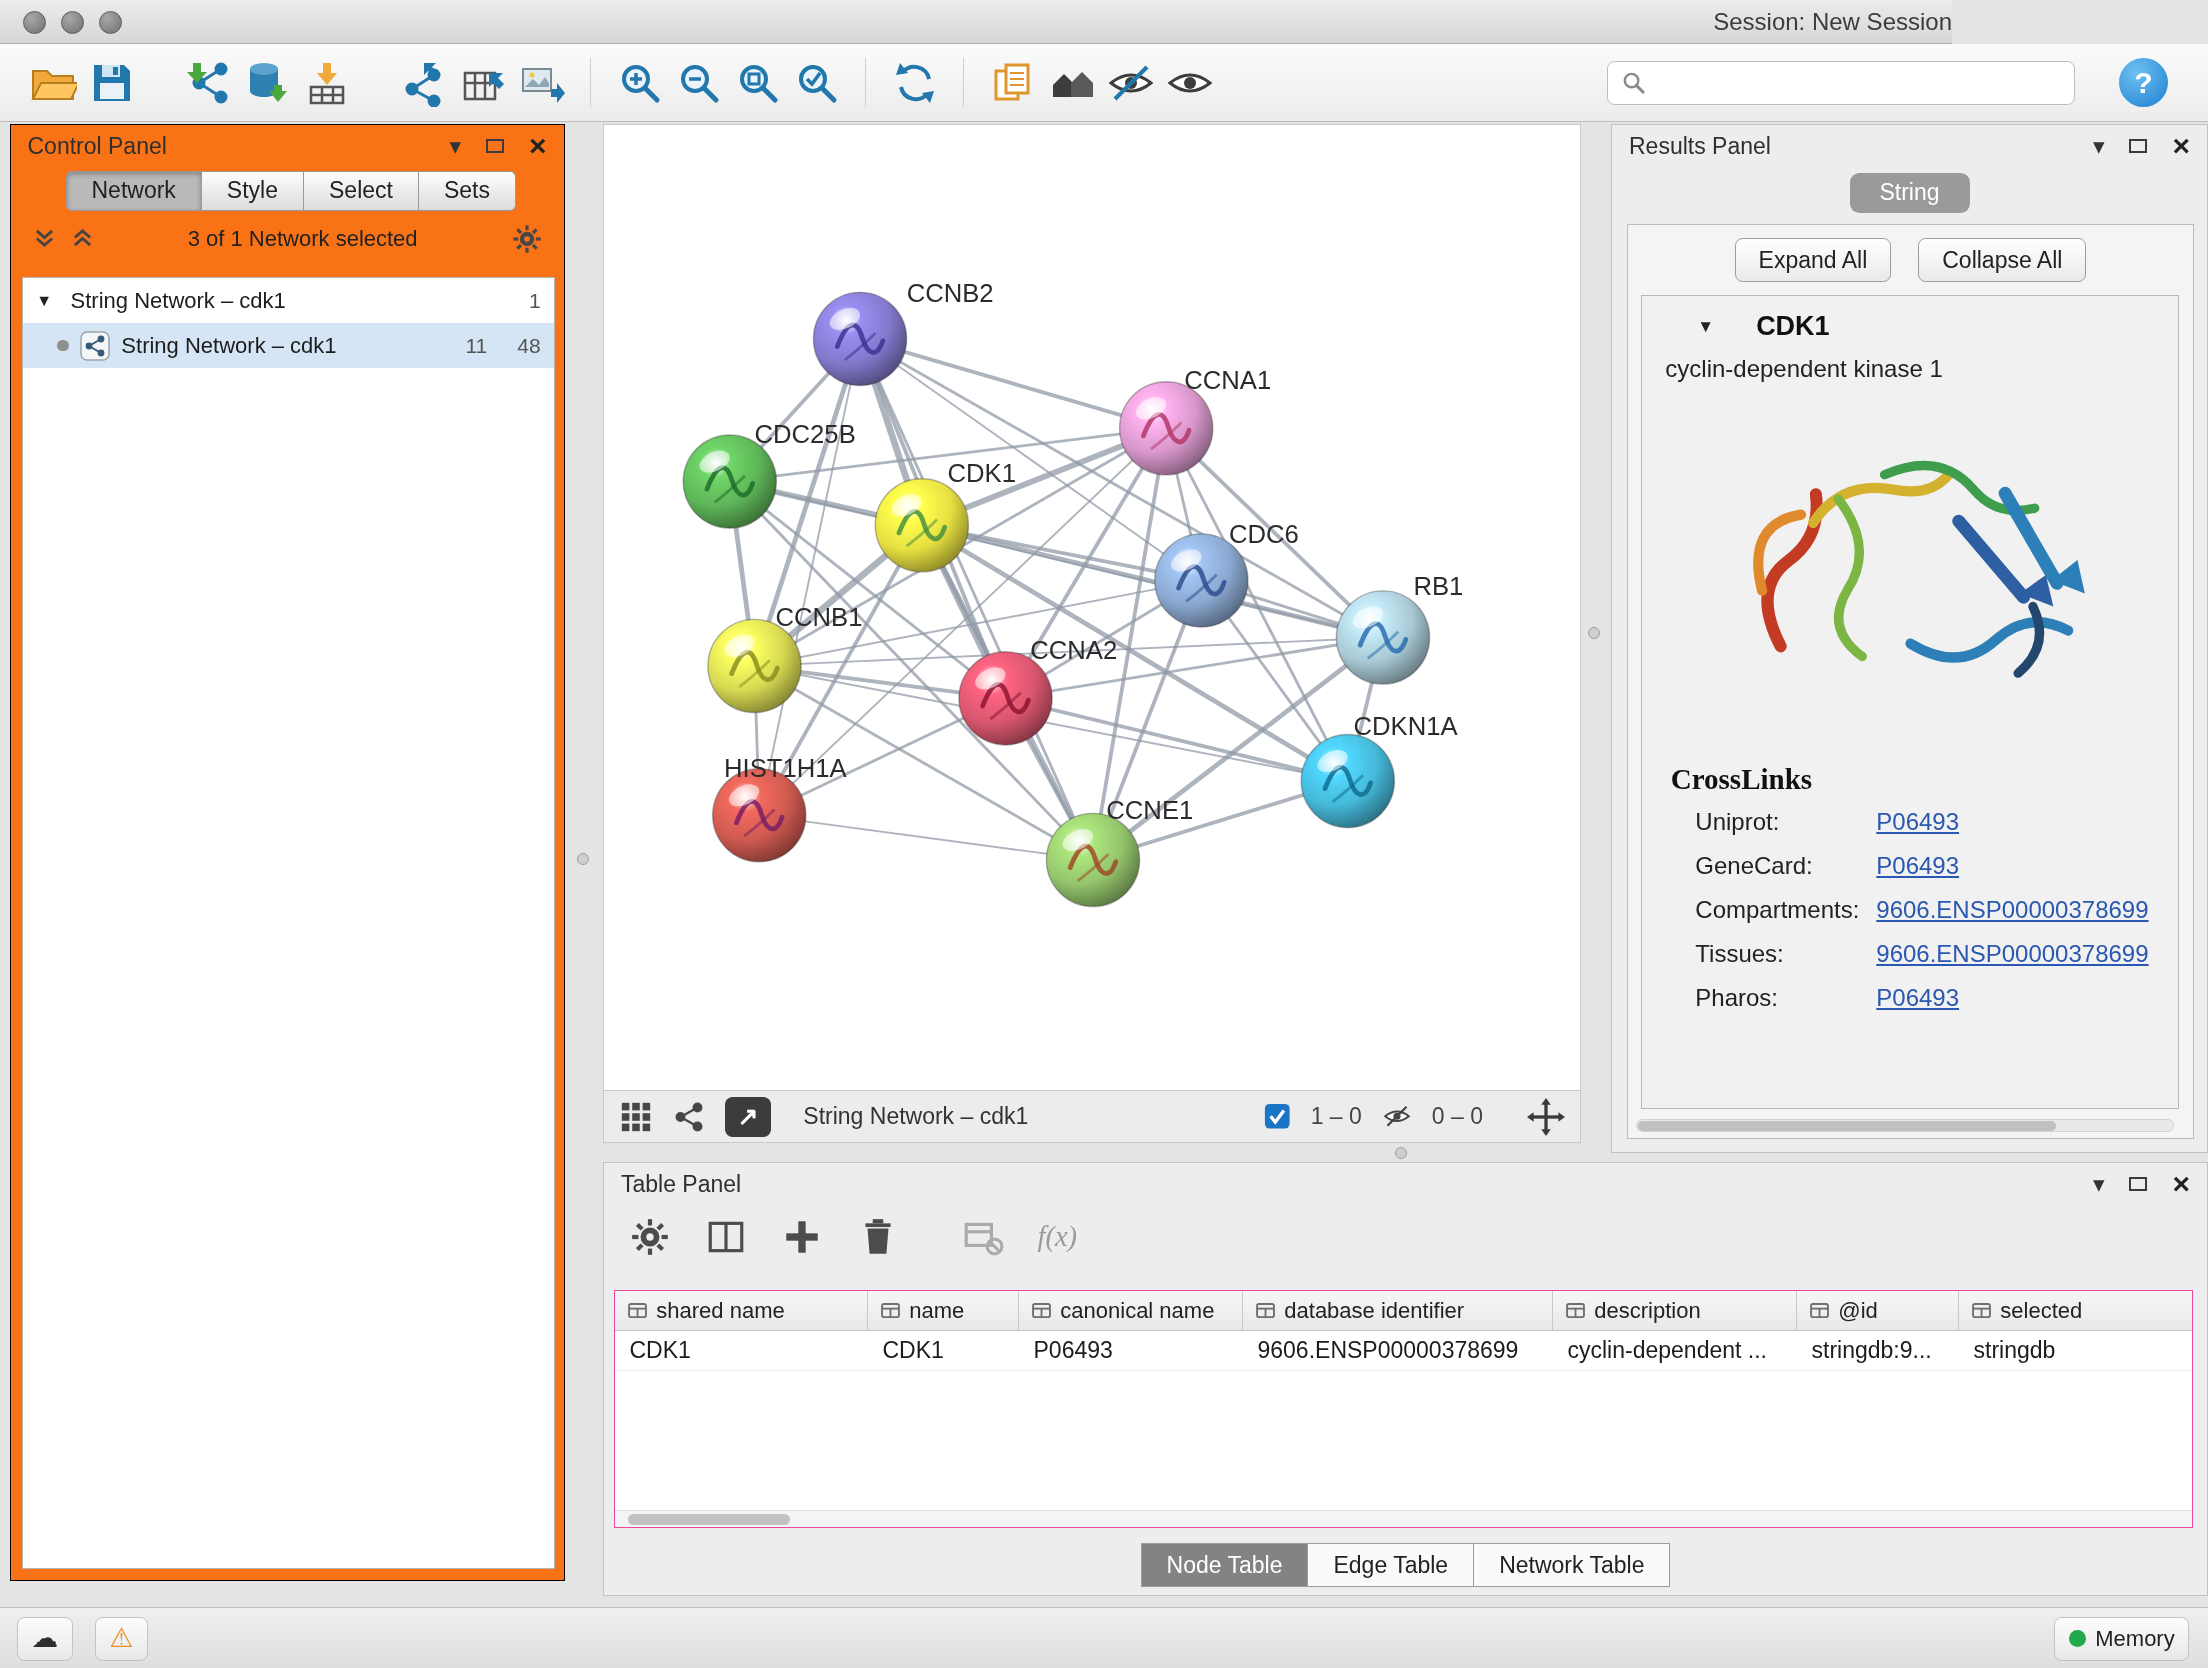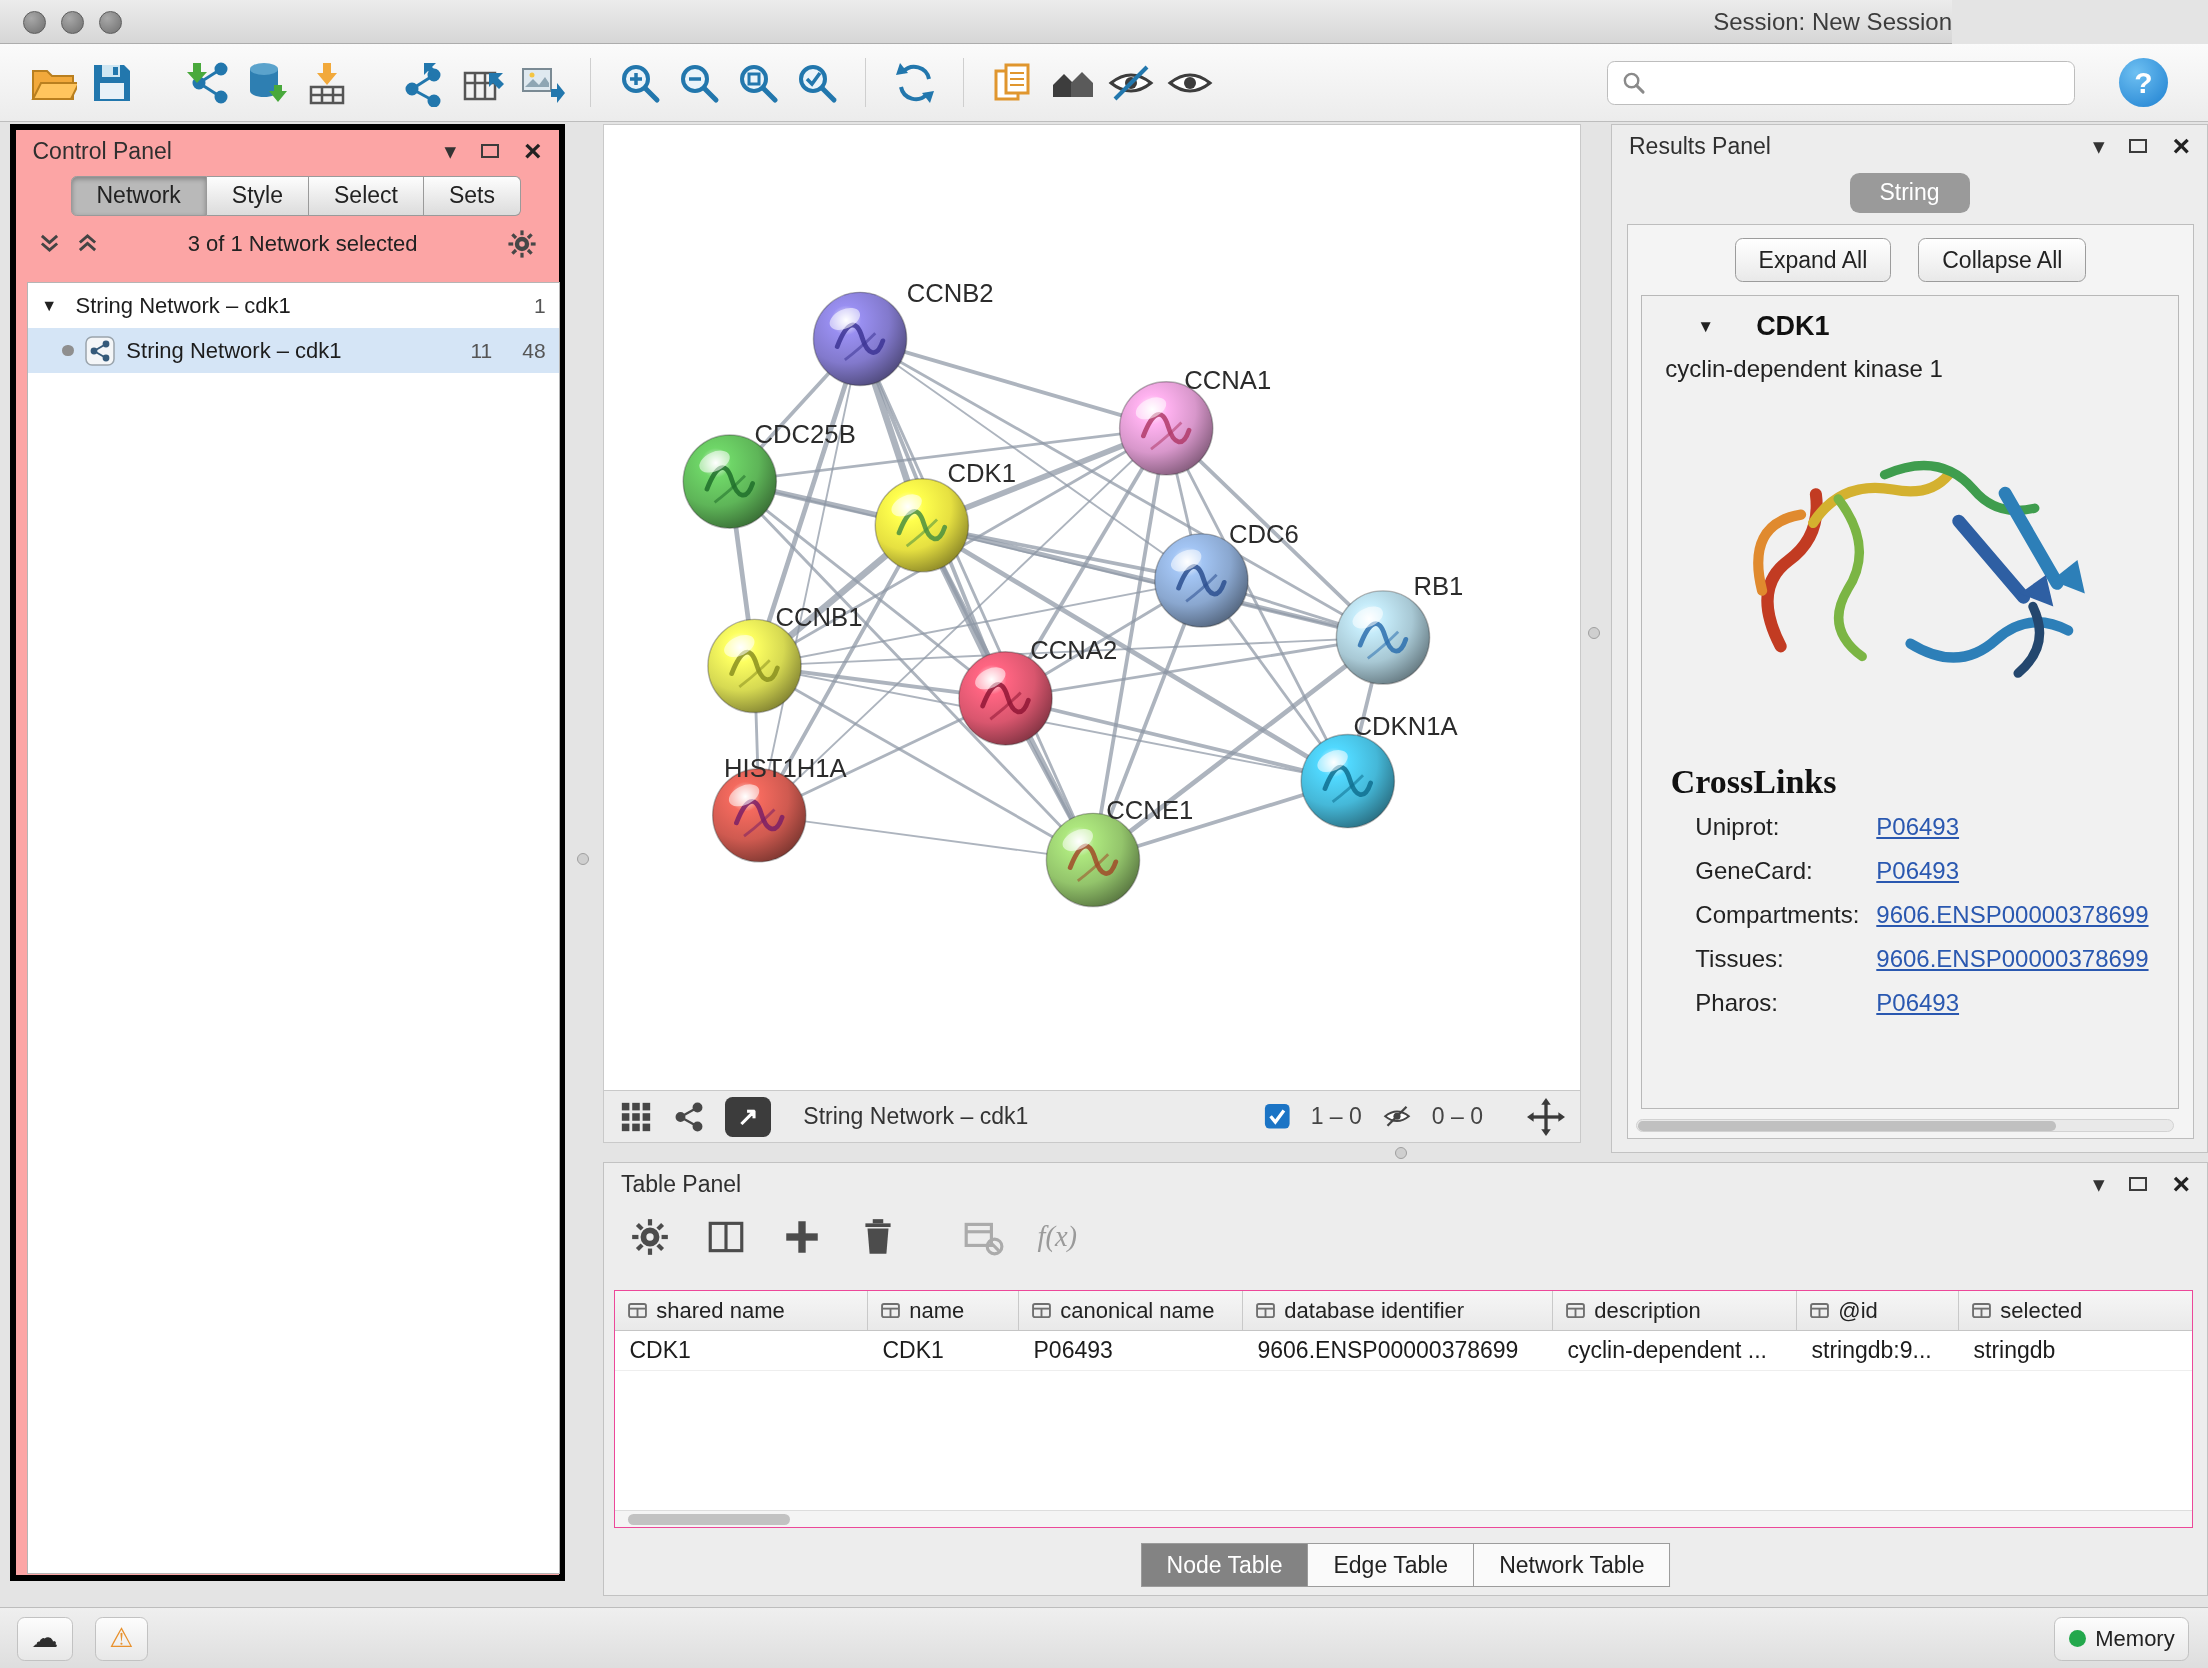--- a/index.html
+++ b/index.html
@@ -25,21 +25,21 @@
 
   
   .phead{height:42px;display:flex;align-items:center;padding:0 17px}
   .ph-title{font-size:23px;color:#2f2f2f}
   .ph-icons{margin-left:auto;display:flex;align-items:center;gap:25px}
   .ph-icons .glyph{font-size:23px;color:#333;line-height:1}
   .ph-icons .x{font-size:30px;font-weight:bold;color:#222}
   .sq{width:18px;height:14.3px;border:2.4px solid #3b3b3b;display:inline-block}
 
   
-  #control-panel{position:absolute;left:9.5px;top:124px;width:555px;height:1457px;background:#fca5a5;border:6px solid #000000}
+  #control-panel{position:absolute;left:9.5px;top:124px;width:555px;height:1457px;background:#f97316;border:1px solid #000000}
   .tabbar{display:flex;padding:3.8px 0 0 55px}
   .tab{font-size:23px;padding:5.7px 25px;border:1px solid #9a9a9a;border-left-width:0;background:linear-gradient(#fdfdfd,#dcdcdc);color:#222}
   .tab:first-child{border-left-width:1px;border-radius:5.7px 0 0 5.7px}
   .tab:last-child{border-radius:0 5.7px 5.7px 0}
   .tab.sel{background:#b9b9b9;box-shadow:inset 0 1.9px 4.8px rgba(0,0,0,.3)}
   .netsel{display:flex;align-items:center;height:55px;padding:0 21px;gap:13.3px}
   .netsel .label{font-size:22px;color:#222;flex:1;text-align:center}
   .treebox{position:absolute;left:11.4px;top:152px;width:533px;height:1292px;background:#fff;border:1px solid #b5b5b5}
   .trow{display:flex;align-items:center;height:45px;font-size:22px;color:#1d1d1d;padding:0 13.3px;gap:11.4px}
   .trow.sel{background:#d5e5f6}
@@ -62,21 +62,21 @@
   .pill{margin:5.7px auto 0;width:120px;height:40px;border-radius:9.5px;background:#9a9a9a;color:#fff;font-size:23px;display:flex;align-items:center;justify-content:center}
   .rbox{position:absolute;left:15px;top:99px;width:567px;height:915px;border:1px solid #bdbdbd;background:#f4f4f4}
   .rbuttons{display:flex;justify-content:center;gap:27px;padding:13.3px 0}
   .rbtn{font-size:23px;padding:7.6px 23px;border:1px solid #9c9c9c;border-radius:7.6px;background:linear-gradient(#ffffff,#e9e9e9);color:#222}
   .rcard{position:absolute;left:13.3px;top:70px;width:538px;height:814px;border:1px solid #b8b8b8;background:#f1f1f1}
   .rhd{display:flex;align-items:center;gap:42px;padding:15px 0 0 55px}
   .rhd .tri{font-size:17px;color:#222}
   .rhd .gname{font-size:27px;font-weight:bold;color:#111}
   .rdesc{font-size:24px;color:#222;padding:13.3px 0 0 23px}
   .ribbon{margin:23px auto 0;width:371px;height:323px}
-  .xl-head{font-family:"Liberation Serif",serif;font-size:34px;font-weight:bold;color:#111;padding:34px 0 3.8px 28.5px}
+  .xl-head{font-family:"Liberation Serif",serif;font-size:29px;font-weight:bold;color:#111;padding:34px 0 3.8px 28.5px}
   .xl-row{display:flex;align-items:center;height:44px;padding-left:53px;font-size:24px}
   .xl-label{width:181px;color:#222}
   .xl-link{color:#2a58b0;text-decoration:underline}
   .hscroll{position:absolute;left:7.6px;bottom:5.7px;height:13.3px;background:#e9e9e9;border:1px solid #d2d2d2;border-radius:6.7px}
   .hthumb{position:absolute;top:1px;height:9.5px;background:#c0c0c0;border-radius:4.8px}
 
   
   #table-panel{position:absolute;left:603px;top:1162px;width:1605px;height:434px;background:#ededed;border:1px solid #c2c2c2}
   .tp-toolbar{position:absolute;left:25px;top:53px;display:flex;align-items:center;gap:34px}
   .tp-toolbar svg{width:42px;height:42px}

